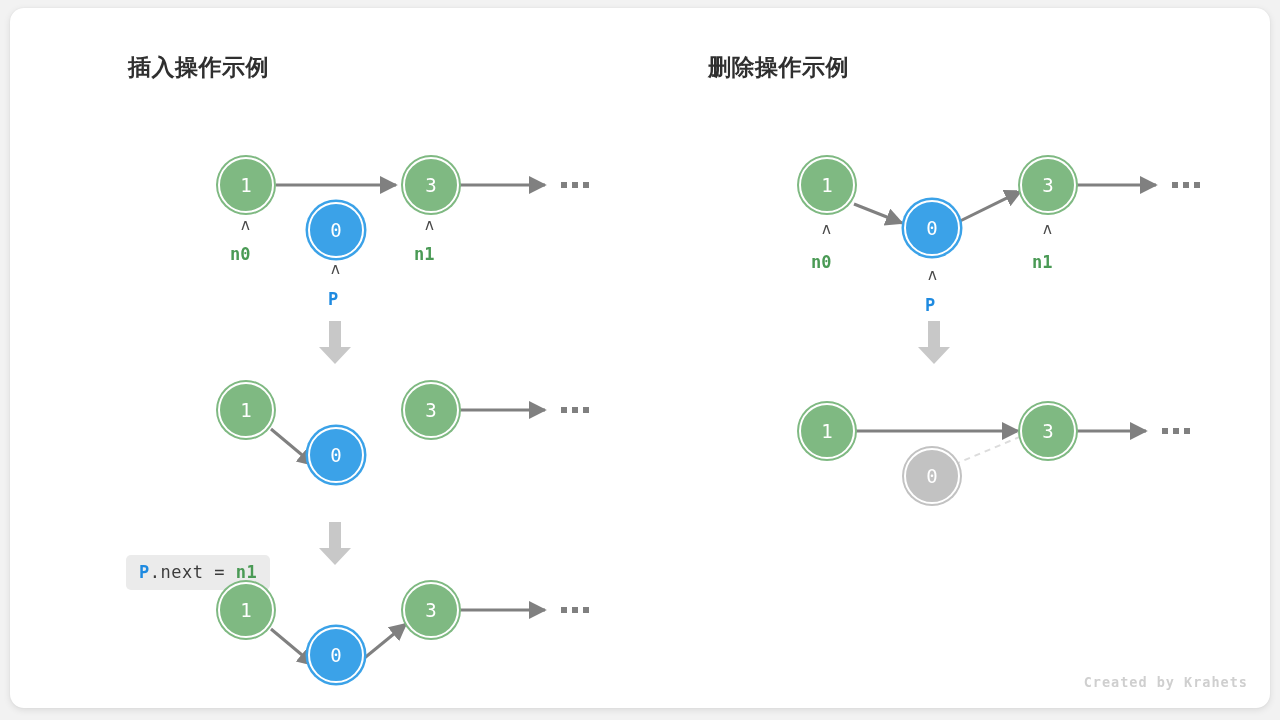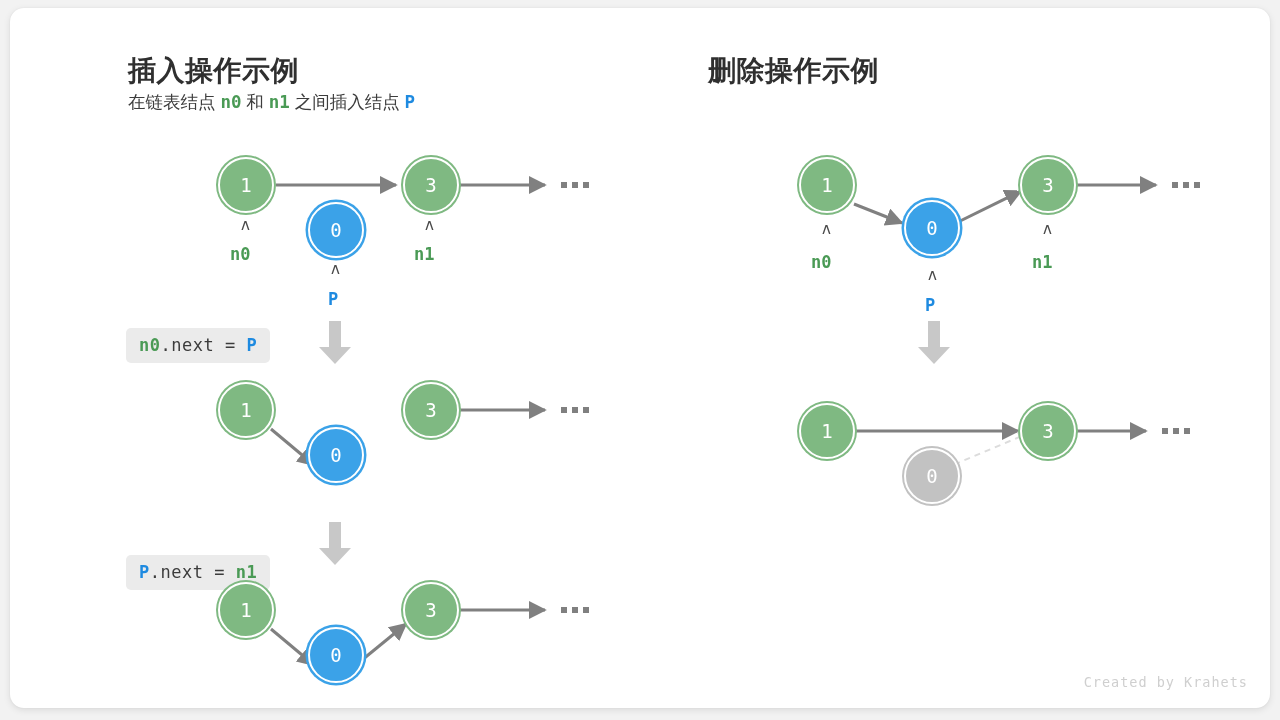--- a/index.html
+++ b/index.html
@@ -21,21 +21,21 @@
     border-radius: 14px;
     box-shadow: 0 2px 7px rgba(0,0,0,0.10), 0 0 2px rgba(0,0,0,0.06);
     overflow: hidden;
   }
   .panel { position: absolute; top: 0; height: 700px; }
   #panel-insert { left: 0; width: 630px; }
   #panel-delete { left: 622px; width: 630px; text-align: center; }
 
   .panel-title {
     position: absolute;
-    font-size: 28px;
+    font-size: 23px;
     font-weight: bold;
     color: #2f2f2f;
     white-space: nowrap;
     letter-spacing: 0.5px;
   }
   .panel-subtitle {
     position: absolute;
     font-size: 17.5px;
     color: #3d3d3d;
     white-space: nowrap;
@@ -111,39 +111,32 @@
 
   svg.edges { position: absolute; left: 0; top: 0; width: 630px; height: 700px; z-index: 2; }
 
   #credit {
     position: absolute;
     right: 22px; bottom: 18px;
     font-family: "DejaVu Sans Mono", monospace;
     font-size: 13.5px;
     color: #cfcfcf;
     letter-spacing: 1px;
+    font-weight: bold;
   }
 </style>
 </head>
 <body>
 
 <div id="card">
 
   <div class="panel" id="panel-insert">
 
     <div class="panel-title" style="left:118px; top:44px;">插入操作示例</div>
 
-    <div class="panel-subtitle" style="left:118px; top:82px;">
-      <span>在链表结点</span>
-      <span class="mono green-t">n0</span>
-      <span>和</span>
-      <span class="mono green-t">n1</span>
-      <span>之间插入结点</span>
-      <span class="mono blue-t">P</span>
-    </div>
 
     <svg class="edges">
       <defs>
         <marker id="ah" markerWidth="7" markerHeight="7" refX="5.4" refY="3" orient="auto">
           <path d="M0,0 L6,3 L0,6 Z" fill="#808080"></path>
         </marker>
       </defs>
 
       <line x1="266" y1="177" x2="386" y2="177" stroke="#808080" stroke-width="3" marker-end="url(#ah)"></line>
       <line x1="450" y1="177" x2="535" y2="177" stroke="#808080" stroke-width="3" marker-end="url(#ah)"></line>
@@ -167,21 +160,20 @@
     <div class="node green" style="left:393px; top:149px;">3</div>
     <div class="caret" style="left:415px; top:210px;">ʌ</div>
     <div class="nlabel green-t" style="left:404px; top:236px;">n1</div>
 
     <div class="dots" style="left:551px; top:174px;">
       <i></i>
         <i></i>
         <i></i>
     </div>
 
-    <div class="chip" style="left:116px; top:320px;"><b class="green-t">n0</b><span>.next = </span><b class="blue-t">P</b></div>
 
     <svg class="downarrow" style="left:308px; top:313px;" viewBox="0 0 34 44">
       <path d="M11,0 L23,0 L23,26 L33,26 L17,43 L1,26 L11,26 Z" fill="#c8c8c8"></path>
     </svg>
 
     <div class="node green" style="left:208px; top:374px;">1</div>
     <div class="node blue" style="left:298px; top:419px;">0</div>
     <div class="node green" style="left:393px; top:374px;">3</div>
     <div class="dots" style="left:551px; top:399px;">
       <i></i>

